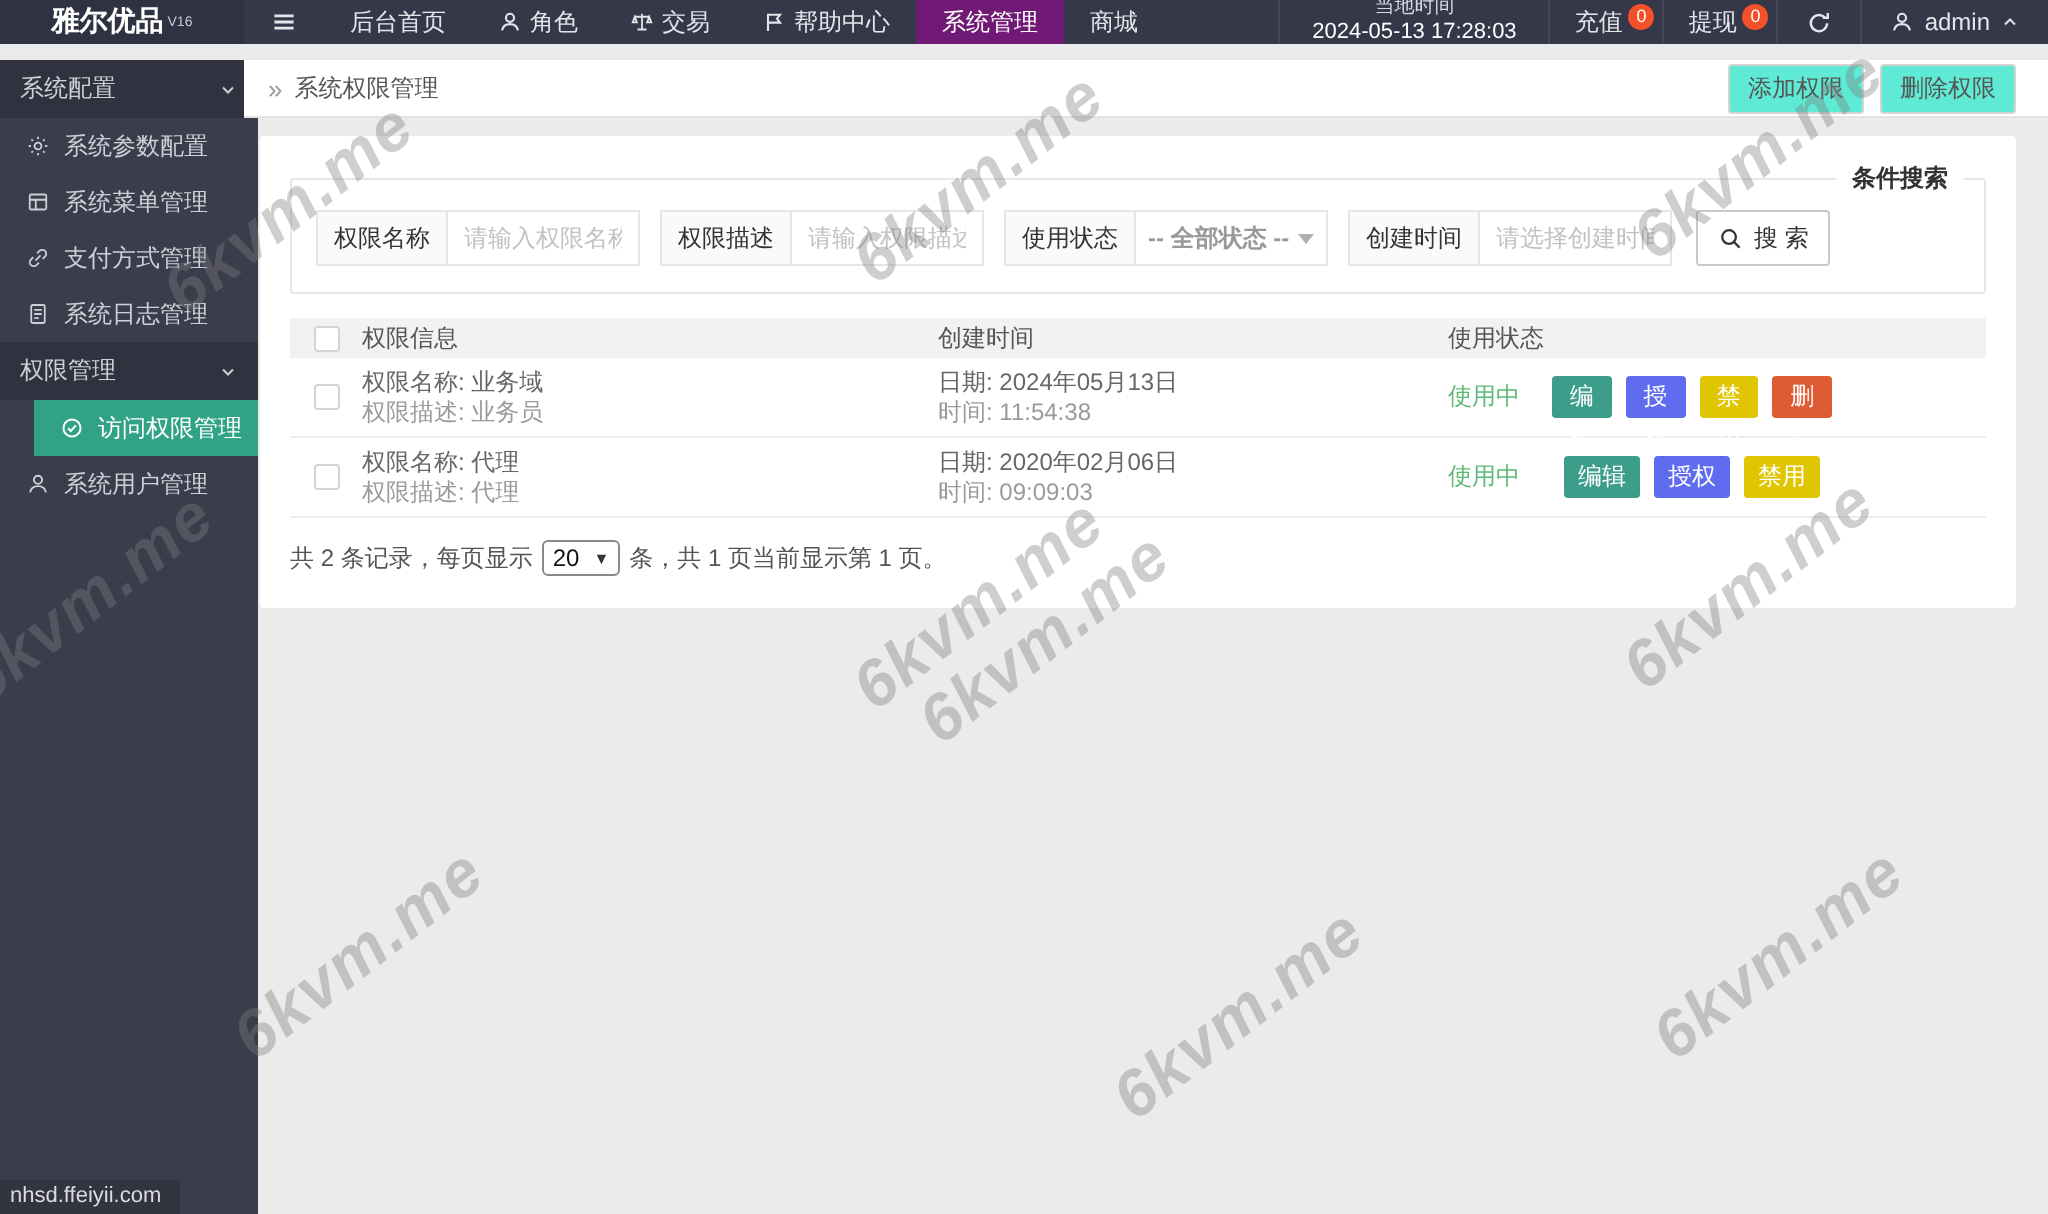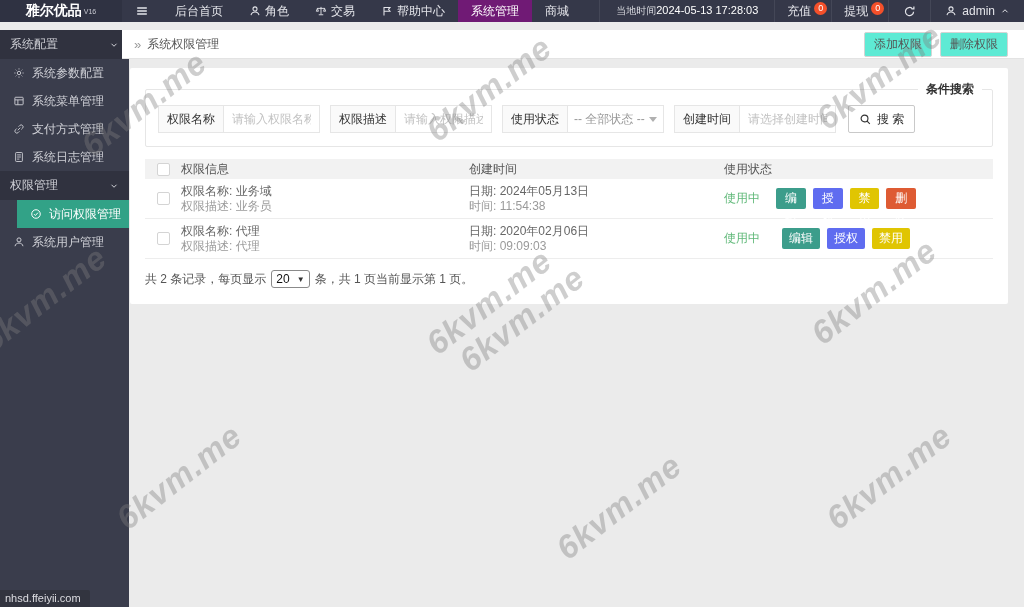--- a/index.html
+++ b/index.html
@@ -25,21 +25,21 @@
   .logo {
     width:122px; background:#2f3242; color:#fff; font-size:14px; font-weight:bold;
     display:flex; align-items:center; justify-content:center; flex:none;
   }
   .logo sup { font-size:7px; margin-left:2px; color:#c9cad2; font-weight:normal; }
   .tb-item { display:flex; align-items:center; padding:0 13px; font-size:12px; cursor:pointer; gap:4px; }
   .tb-item.active { background:#701a75; color:#fff; }
   .tb-sep { flex:1; }
   .tb-right { display:flex; align-items:stretch; border-left:1px solid rgba(255,255,255,.08); }
   .time-block {
-    display:flex; flex-direction:row; align-items:center; justify-content:center;
+    display:flex; flex-direction:column; align-items:center; justify-content:center;
     padding:0 16px; line-height:1.25; border-right:1px solid rgba(255,255,255,.08);text-align:center;
   }
   .time-label { font-size:10px; color:#d6d7dd; }
   .time-value { font-size:11px; color:#fff; }
   .badge-item { position:relative; padding:0 20px 0 12px; border-right:1px solid rgba(255,255,255,.08); }
   .badge {
     position:absolute; top:2px; right:4px; background:#f4502a; color:#fff;
     font-size:9px; min-width:13px; height:13px; line-height:13px; text-align:center;
     border-radius:7px; padding:0 2px;
   }
@@ -88,21 +88,21 @@
     display:flex; align-items:center; padding:0 8px; border:1px solid #e6e6e6;
     background:#fafafa; color:#333; white-space:nowrap;
   }
   .f-input {
     border:1px solid #e6e6e6; border-left:none; width:96px; padding:0 8px;
     font-size:12px; color:#333; font-family:inherit; outline:none; height:28px;
   }
   .f-input::placeholder { color:#c2c2c2; }
   .f-select {
     border:1px solid #e6e6e6; border-left:none; width:96px; padding:0 6px;
-    display:flex; align-items:center; justify-content:space-between; color:#999; cursor:pointer;
+    display:flex; align-items:center; justify-content:space-between; color:#999; cursor:pointer;font-weight:bold;
   }
   .sel-arrow {
     width:0; height:0; border-left:4px solid transparent; border-right:4px solid transparent;
     border-top:5px solid #b0b0b0;
   }
   .search-btn {
     height:28px; border:1px solid #c9c9c9; background:#fff; border-radius:2px;
     display:flex; align-items:center; gap:5px; padding:0 10px; color:#333;
     font-size:12px; cursor:pointer; font-family:inherit; margin-left:2px;
   }

